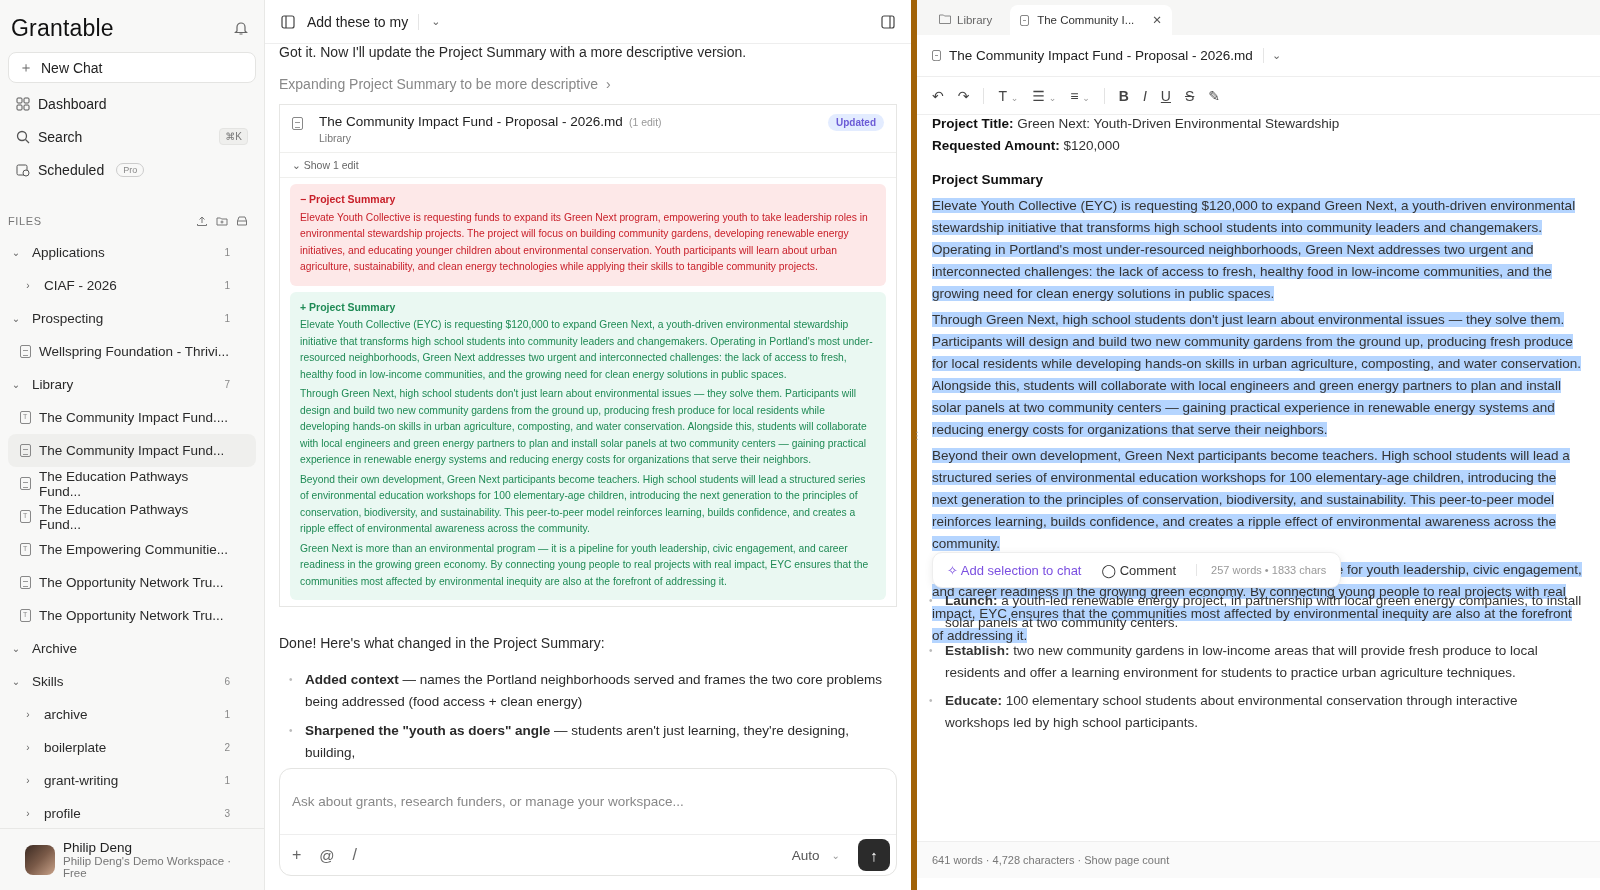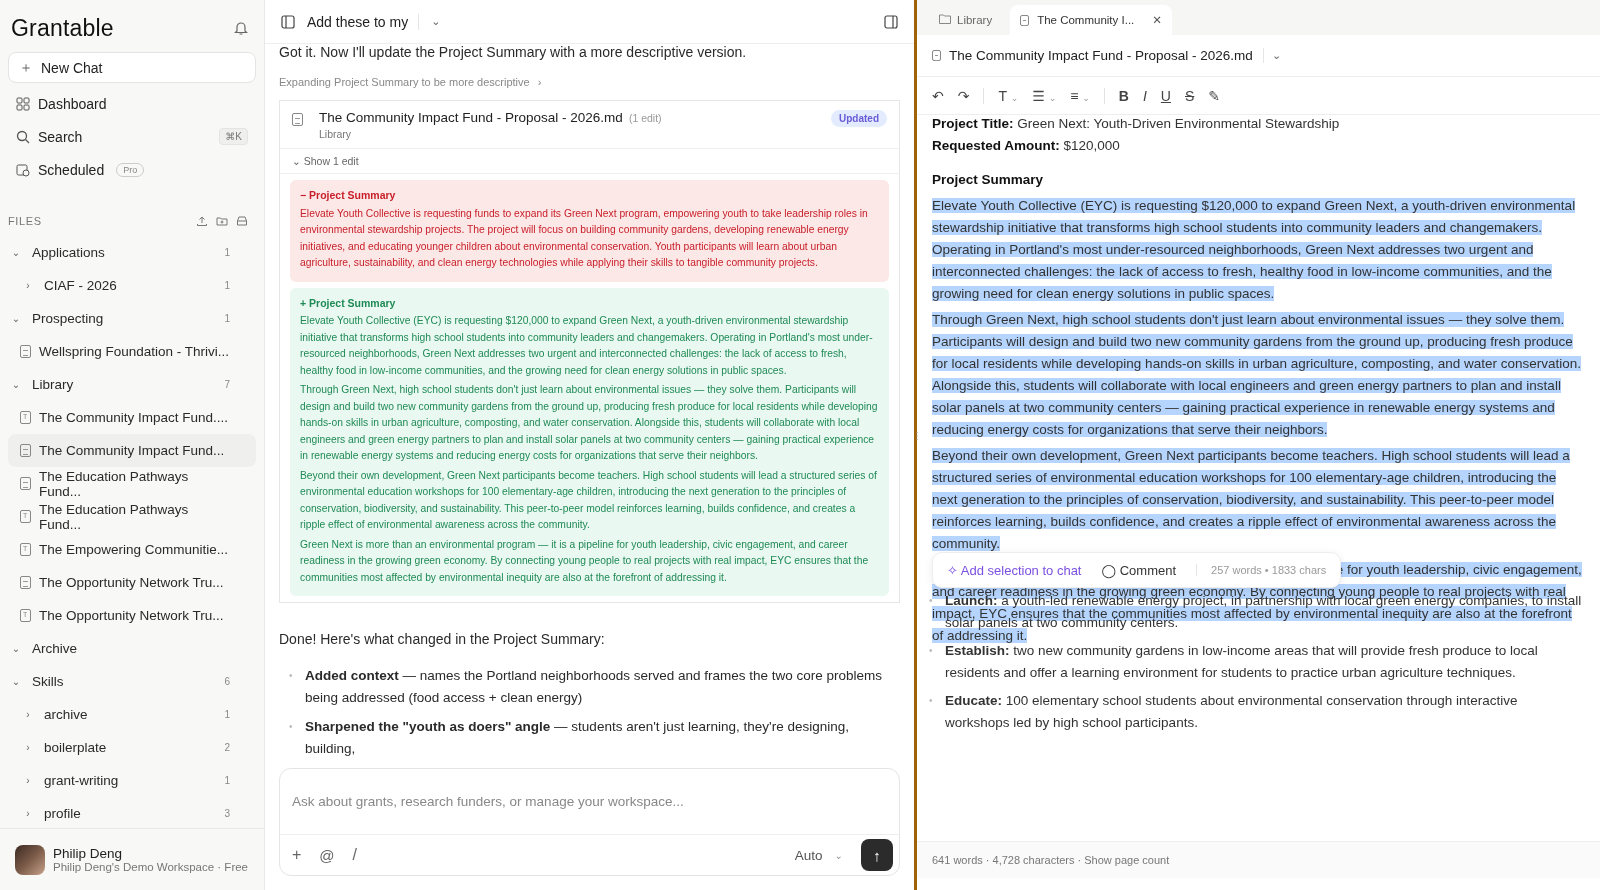--- a/index.html
+++ b/index.html
@@ -19,31 +19,31 @@
 .tree{margin-top:6px}
 .tree-row{height:33px;display:flex;align-items:center;font-size:13.5px;color:#2a2a2a;padding-right:34px;position:relative}
 .tree-row .count{margin-left:auto;font-size:10px;color:#888}
 .tree-row .chev{width:16px;display:inline-flex;justify-content:center;color:#666;font-size:10px;margin-right:8px}
 .tree-row.active{background:#efefed;border-radius:8px;margin:0 8px;padding-right:26px}
 .lvl0{padding-left:8px}
 .lvl1{padding-left:20px}
 .doc-icon{width:11px;height:13px;border:1.2px solid #888;border-radius:2px;margin-right:8px;position:relative;flex:0 0 auto}
 .doc-icon::after{content:"";position:absolute;left:2px;right:2px;top:4px;height:4px;border-top:1px solid #999;border-bottom:1px solid #999}
 .doc-icon.t::after{content:"T";border:none;font-size:7px;color:#888;top:1px;left:2px;height:auto}
-.user{position:absolute;bottom:0;left:0;right:0;height:62px;border-top:1px solid #e8e8e6;display:flex;align-items:center;padding:0 15px;gap:8px;background:#f8f8f7}
+.user{position:absolute;bottom:0;left:0;right:0;height:62px;border-top:1px solid #e8e8e6;display:flex;align-items:center;padding:0 25px;gap:8px;background:#f8f8f7}
 .avatar{width:30px;height:30px;border-radius:8px;background:linear-gradient(135deg,#3b2a22,#7a5a48 50%,#c9a38a);flex:0 0 auto}
 .user-name{font-size:13.5px;color:#222}
 .user-sub{font-size:11.5px;color:#777}
 
-.chat{width:652px;height:890px;border-right:3px solid #a16207;position:relative;background:#fff}
+.chat{width:652px;height:890px;border-right:6px solid #a16207;position:relative;background:#fff}
 .chat-header{height:44px;display:flex;align-items:center;padding:0 16px;border-bottom:1px solid #eee;gap:12px}
 .chat-title{font-size:14px;color:#222;padding-right:10px;border-right:1px solid #e5e5e5}
 .chat-body{position:absolute;top:44px;left:0;right:0;bottom:120px;overflow:hidden;padding:0 14px 0 14px}
 .msg-text{font-size:14px;color:#2a2a2a;line-height:20px}
-.step{font-size:11px;color:#888;margin-top:14px;display:flex;gap:8px;align-items:center}
+.step{font-size:14px;color:#888;margin-top:14px;display:flex;gap:8px;align-items:center}
 .edit-card{margin-top:12px;border:1px solid #e6e6e4;border-radius:0;overflow:hidden}
 .card-head{display:flex;padding:9px 12px 8px 12px;gap:8px;border-bottom:1px solid #efefed}
 .card-title{font-size:13.5px;color:#222}
 .card-title small{font-size:10.5px;color:#999;margin-left:6px}
 .card-sub{font-size:10.5px;color:#777;margin-top:3px}
 .badge{margin-left:auto;align-self:flex-start;font-size:10px;color:#6b5bd6;background:#e3ecff;border-radius:10px;padding:3px 8px;font-weight:bold}
 .show-edit{font-size:10.5px;color:#666;padding:6px 12px;border-bottom:1px solid #efefed}
 .diff{margin:6px 10px 6px 10px;border-radius:6px;padding:7px 10px 7px 10px;font-size:10.3px;line-height:16.5px}
 .diff.del{background:#fde8e8;color:#c8202a}
 .diff.add{background:#eaf8f2;color:#1f8a55}

